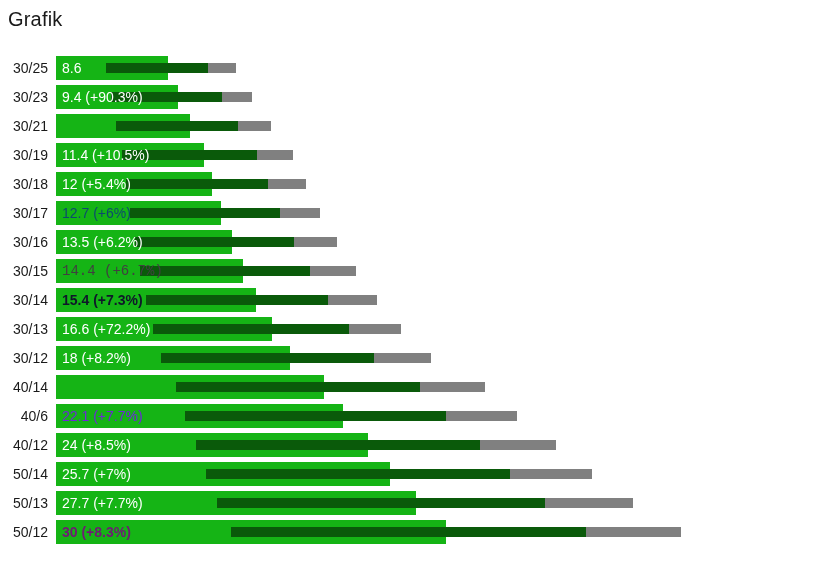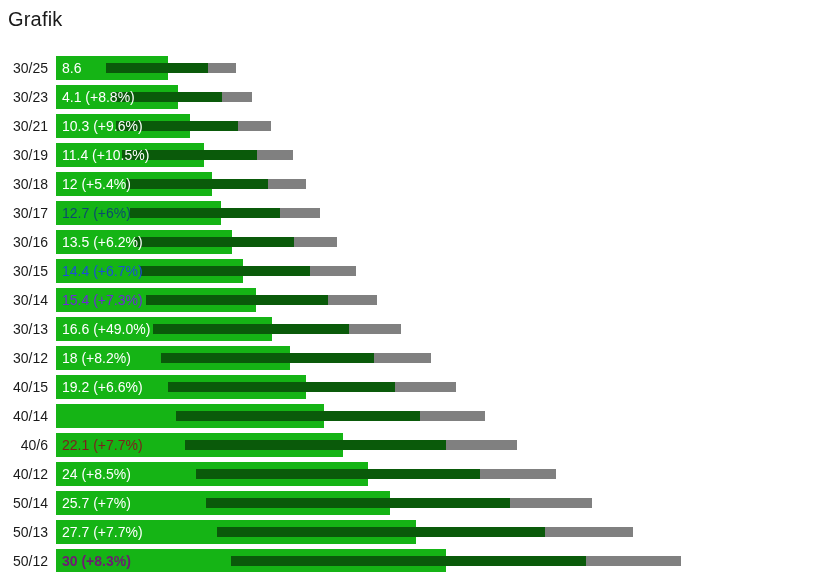--- a/index.html
+++ b/index.html
@@ -100,30 +100,29 @@
         <div class="bar-dark" style="left: 50px; width: 102px; background: rgb(10, 90, 10);"></div>
         <div class="bar-text" style="color: rgb(255, 255, 255);">8.6</div>
       </div>
     </div>
     <div class="row">
       <div class="row-label">30/23</div>
       <div class="bar-area">
         <div class="bar-gray" style="width: 196px; background: rgb(128, 128, 128);"></div>
         <div class="bar-green" style="width: 122px; background: rgb(21, 180, 21);"></div>
         <div class="bar-dark" style="left: 55px; width: 111px; background: rgb(10, 90, 10);"></div>
-        <div class="bar-text" style="color: rgb(255, 255, 255);">4.1 (+8.8%)</div>
+        <div class="bar-text" style="color: rgb(255, 255, 255);">9.4 (+90.3%)</div>
       </div>
     </div>
     <div class="row">
       <div class="row-label">30/21</div>
       <div class="bar-area">
         <div class="bar-gray" style="width: 215px; background: rgb(128, 128, 128);"></div>
         <div class="bar-green" style="width: 134px; background: rgb(21, 180, 21);"></div>
         <div class="bar-dark" style="left: 60px; width: 122px; background: rgb(10, 90, 10);"></div>
-        <div class="bar-text" style="color: rgb(255, 255, 255);">10.3 (+9.6%)</div>
       </div>
     </div>
     <div class="row">
       <div class="row-label">30/19</div>
       <div class="bar-area">
         <div class="bar-gray" style="width: 237px; background: rgb(128, 128, 128);"></div>
         <div class="bar-green" style="width: 148px; background: rgb(21, 180, 21);"></div>
         <div class="bar-dark" style="left: 66px; width: 135px; background: rgb(10, 90, 10);"></div>
         <div class="bar-text" style="color: rgb(255, 255, 255);">11.4 (+10.5%)</div>
       </div>
@@ -154,74 +153,65 @@
         <div class="bar-dark" style="left: 79px; width: 159px; background: rgb(10, 90, 10);"></div>
         <div class="bar-text" style="color: rgb(255, 255, 255);">13.5 (+6.2%)</div>
       </div>
     </div>
     <div class="row">
       <div class="row-label">30/15</div>
       <div class="bar-area">
         <div class="bar-gray" style="width: 300px; background: rgb(128, 128, 128);"></div>
         <div class="bar-green" style="width: 187px; background: rgb(21, 180, 21);"></div>
         <div class="bar-dark" style="left: 84px; width: 170px; background: rgb(10, 90, 10);"></div>
-        <div class="bar-text" style="color: #1d4ed8;">14.4 (+6.7%)</div>
+        <div class="bar-text" style="color: #404040; font-family: Liberation Mono, monospace;">14.4 (+6.7%)</div>
       </div>
     </div>
     <div class="row">
       <div class="row-label">30/14</div>
       <div class="bar-area">
         <div class="bar-gray" style="width: 321px; background: rgb(128, 128, 128);"></div>
         <div class="bar-green" style="width: 200px; background: rgb(21, 180, 21);"></div>
         <div class="bar-dark" style="left: 90px; width: 182px; background: rgb(10, 90, 10);"></div>
-        <div class="bar-text" style="color: #6d28d9;">15.4 (+7.3%)</div>
+        <div class="bar-text" style="color: #0f172a; font-weight: bold;">15.4 (+7.3%)</div>
       </div>
     </div>
     <div class="row">
       <div class="row-label">30/13</div>
       <div class="bar-area">
         <div class="bar-gray" style="width: 345px; background: rgb(128, 128, 128);"></div>
         <div class="bar-green" style="width: 216px; background: rgb(21, 180, 21);"></div>
         <div class="bar-dark" style="left: 97px; width: 196px; background: rgb(10, 90, 10);"></div>
-        <div class="bar-text" style="color: rgb(255, 255, 255);">16.6 (+49.0%)</div>
+        <div class="bar-text" style="color: rgb(255, 255, 255);">16.6 (+72.2%)</div>
       </div>
     </div>
     <div class="row">
       <div class="row-label">30/12</div>
       <div class="bar-area">
         <div class="bar-gray" style="width: 375px; background: rgb(128, 128, 128);"></div>
         <div class="bar-green" style="width: 234px; background: rgb(21, 180, 21);"></div>
         <div class="bar-dark" style="left: 105px; width: 213px; background: rgb(10, 90, 10);"></div>
         <div class="bar-text" style="color: rgb(255, 255, 255);">18 (+8.2%)</div>
       </div>
     </div>
     <div class="row">
-      <div class="row-label">40/15</div>
-      <div class="bar-area">
-        <div class="bar-gray" style="width: 400px; background: rgb(128, 128, 128);"></div>
-        <div class="bar-green" style="width: 250px; background: rgb(21, 180, 21);"></div>
-        <div class="bar-dark" style="left: 112px; width: 227px; background: rgb(10, 90, 10);"></div>
-        <div class="bar-text" style="color: rgb(255, 255, 255);">19.2 (+6.6%)</div>
-      </div>
-    </div>
-    <div class="row">
       <div class="row-label">40/14</div>
       <div class="bar-area">
         <div class="bar-gray" style="width: 429px; background: rgb(128, 128, 128);"></div>
         <div class="bar-green" style="width: 268px; background: rgb(21, 180, 21);"></div>
         <div class="bar-dark" style="left: 120px; width: 244px; background: rgb(10, 90, 10);"></div>
       </div>
     </div>
     <div class="row">
       <div class="row-label">40/6</div>
       <div class="bar-area">
         <div class="bar-gray" style="width: 461px; background: rgb(128, 128, 128);"></div>
         <div class="bar-green" style="width: 287px; background: rgb(21, 180, 21);"></div>
         <div class="bar-dark" style="left: 129px; width: 261px; background: rgb(10, 90, 10);"></div>
-        <div class="bar-text" style="color: #7f1d1d;">22.1 (+7.7%)</div>
+        <div class="bar-text" style="color: #6d28d9;">22.1 (+7.7%)</div>
       </div>
     </div>
     <div class="row">
       <div class="row-label">40/12</div>
       <div class="bar-area">
         <div class="bar-gray" style="width: 500px; background: rgb(128, 128, 128);"></div>
         <div class="bar-green" style="width: 312px; background: rgb(21, 180, 21);"></div>
         <div class="bar-dark" style="left: 140px; width: 284px; background: rgb(10, 90, 10);"></div>
         <div class="bar-text" style="color: rgb(255, 255, 255);">24 (+8.5%)</div>
       </div>

